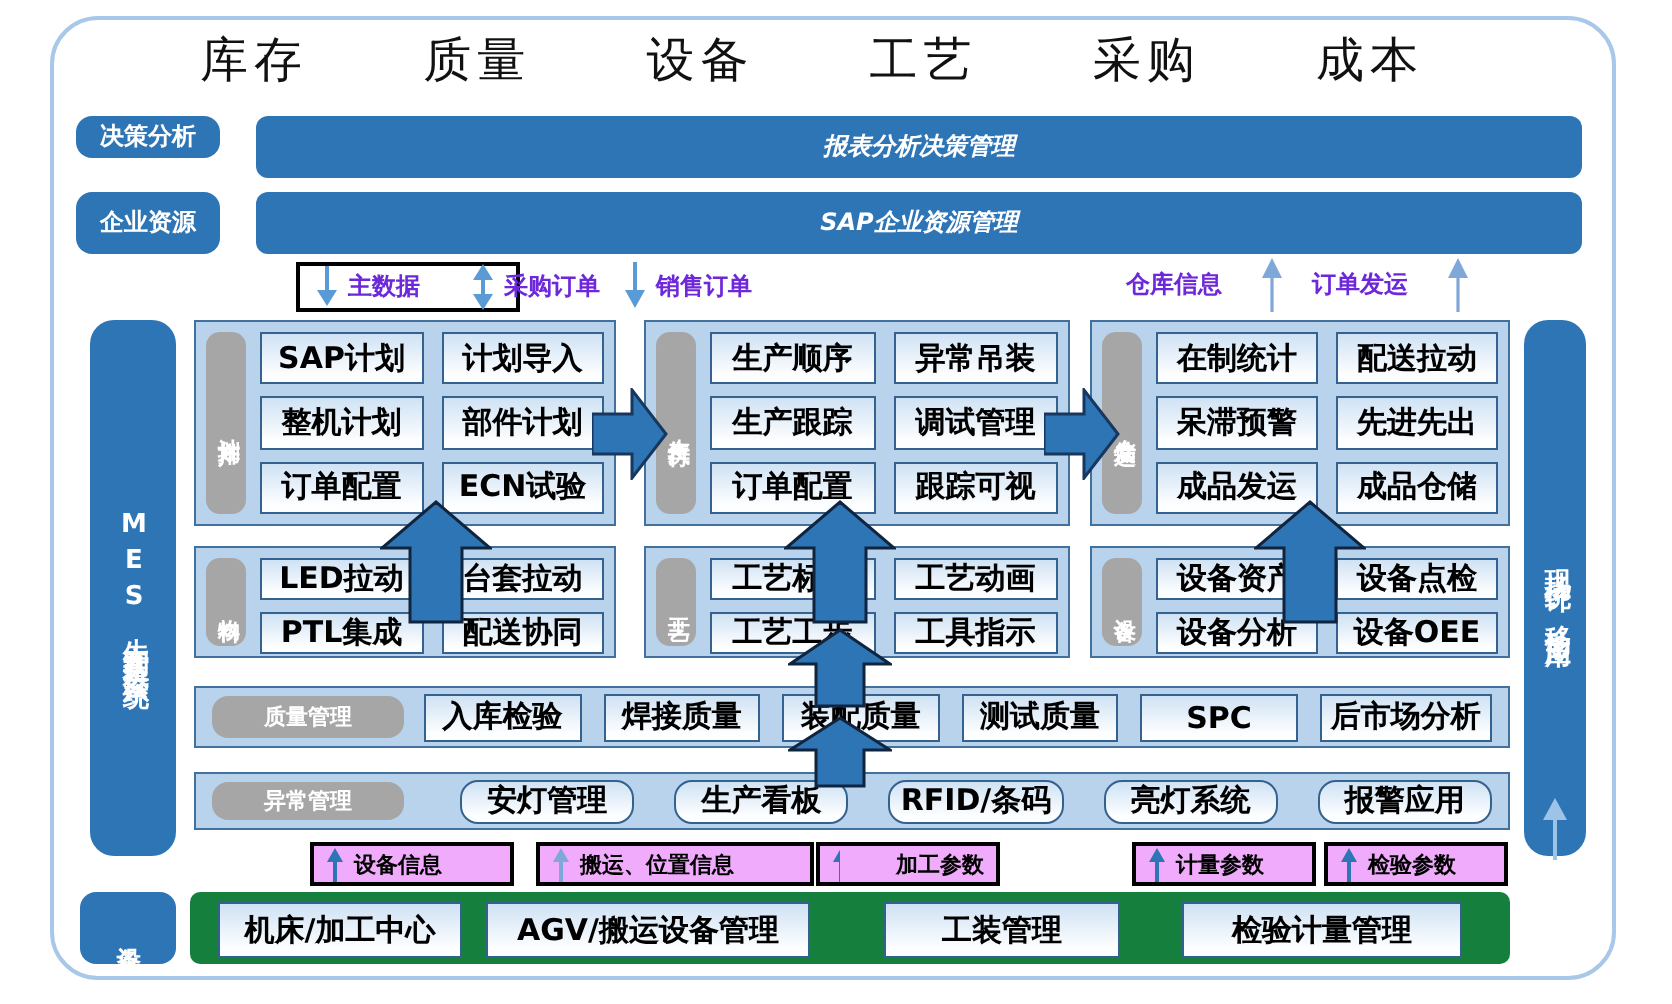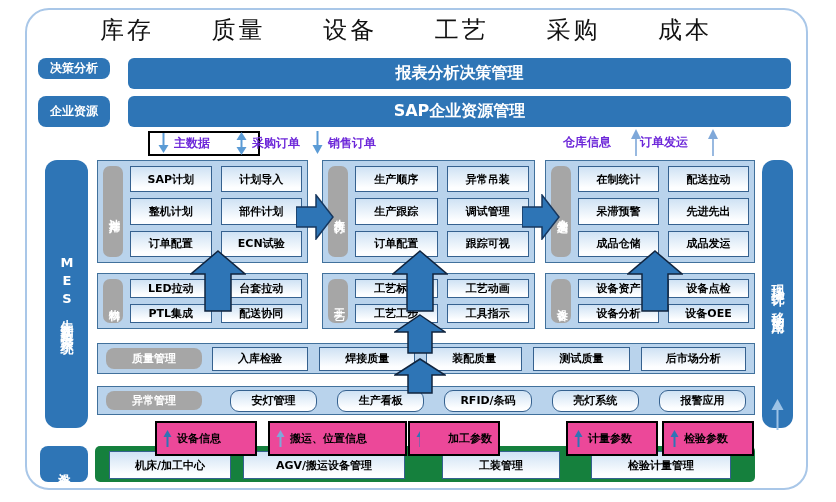--- a/index.html
+++ b/index.html
@@ -3,40 +3,40 @@
 <meta charset="utf-8">
 <style>
   html,body{margin:0;padding:0;background:#fff;}
   body{font-family:"DejaVu Sans","Liberation Sans",sans-serif;}
   .canvas{position:relative;width:836px;height:502px;background:#fff;overflow:hidden;}
   .frame{position:absolute;left:25px;top:8px;width:779px;height:478px;border:2px solid #A9C7E8;border-radius:24px;}
   .tabs{position:absolute;left:100px;top:14px;width:612px;display:flex;justify-content:space-between;font-size:24px;color:#111;}
   .tab{letter-spacing:3px;white-space:nowrap;}
   .bluebox{background:#2E75B6;color:#fff;font-weight:bold;display:flex;align-items:center;justify-content:center;}
   .pill{position:absolute;border-radius:8px;font-size:12px;}
-  .bar{position:absolute;border-radius:6px;font-size:16px;}
+  .bar{position:absolute;border-radius:6px;font-size:12px;font-style:italic;}
   .rail{position:absolute;border-radius:12px;}
   .vtext{writing-mode:vertical-lr;text-orientation:upright;letter-spacing:2px;}
   .rail .vtext{font-size:13px;letter-spacing:3px;}
   .conn{position:absolute;display:flex;align-items:center;gap:5px;height:26px;z-index:2;}
   .blue-label{color:#6d28d9;font-weight:bold;font-size:12px;white-space:nowrap;}
   .conn-box{border:2px solid #000;background:#fff;padding:0 8px;}
   .panel{position:absolute;background:#B9D3EC;border:1.5px solid #41719C;display:flex;padding:5px;gap:7px;box-sizing:border-box;z-index:1;}
   .gpill{background:#A6A6A6;border-radius:7px;color:#fff;font-weight:bold;display:flex;align-items:center;justify-content:center;flex:0 0 20px;}
   .gpill .vtext{font-size:11px;letter-spacing:1px;}
   .grid{flex:1;display:grid;grid-template-columns:1fr 1fr;gap:6px 9px;}
   .r3{grid-template-rows:repeat(3,1fr);}
   .r2{grid-template-rows:repeat(2,1fr);}
-  .ibox{background:linear-gradient(180deg,#CFE2F4 0%,#FDFEFF 85%);border:1px solid #35618F;display:flex;align-items:center;justify-content:center;font-size:11px;font-weight:bold;color:#000;white-space:nowrap;}
+  .ibox{background:linear-gradient(180deg,#CFE2F4 0%,#FDFEFF 85%);border:1px solid #35618F;display:flex;align-items:center;justify-content:center;font-size:15px;font-weight:bold;color:#000;white-space:nowrap;}
   .hrow{}
   .hpill{background:#A6A6A6;border-radius:8px;color:#fff;font-weight:bold;font-size:11px;display:flex;align-items:center;justify-content:center;}
   .flexitems{flex:1;display:flex;align-items:center;}
   .rbox{border-radius:9px;}
   .arrow{position:absolute;z-index:3;}
-  .lbl-box{position:absolute;border:2px solid #000;background:#ec4899;display:flex;align-items:center;gap:5px;padding:0 6px;font-weight:bold;font-size:11px;color:#000;height:35px;box-sizing:border-box;z-index:2;white-space:nowrap;}
+  .lbl-box{position:absolute;border:2px solid #000;background:#f0abfc;display:flex;align-items:center;gap:5px;padding:0 6px;font-weight:bold;font-size:11px;color:#000;height:22px;box-sizing:border-box;z-index:2;white-space:nowrap;}
   .bbar{position:absolute;background:#15803d;border-radius:5px;z-index:1;}
   .bbar .ibox{position:absolute;}
 </style>
 </head>
 <body>
 
 <div class="canvas">
   <div class="frame"></div>
 
   <div class="tabs">
@@ -76,21 +76,21 @@
       </svg>
     <span class="blue-label">销售订单</span>
   </div>
   <div class="conn" style="left:563px;top:129px;">
     <span class="blue-label">仓库信息</span>
     <svg width="12" height="27" style="margin-left:14px;">
         <polygon points="1,10 11,10 6,0" fill="#7FA8D9"></polygon>
         <line x1="6" y1="8" x2="6" y2="27" stroke="#7FA8D9" stroke-width="1.6"></line>
       </svg>
   </div>
-  <div class="conn" style="left:640px;top:129px;">
+  <div class="conn" style="left:656px;top:129px;">
     <span class="blue-label">订单发运</span>
     <svg width="12" height="27" style="margin-left:14px;">
         <polygon points="1,10 11,10 6,0" fill="#7FA8D9"></polygon>
         <line x1="6" y1="8" x2="6" y2="27" stroke="#7FA8D9" stroke-width="1.6"></line>
       </svg>
   </div>
 
   <div class="bluebox rail" style="left:45px;top:160px;width:43px;height:268px;">
     <span class="vtext">MES生产制造执行系统</span>
   </div>
@@ -133,22 +133,22 @@
 
   <div class="panel" style="left:545px;top:160px;width:210px;height:103px;">
     <div class="gpill">
         <span class="vtext">仓储发运</span>
       </div>
     <div class="grid r3">
       <div class="ibox">在制统计</div>
       <div class="ibox">配送拉动</div>
       <div class="ibox">呆滞预警</div>
       <div class="ibox">先进先出</div>
+      <div class="ibox">成品发运</div>
       <div class="ibox">成品仓储</div>
-      <div class="ibox">成品发运</div>
     </div>
   </div>
 
   <div class="panel" style="left:97px;top:273px;width:211px;height:56px;">
     <div class="gpill">
         <span class="vtext">物料</span>
       </div>
     <div class="grid r2">
       <div class="ibox">LED拉动</div>
       <div class="ibox">台套拉动</div>
@@ -181,20 +181,21 @@
     </div>
   </div>
 
   <div class="panel hrow" style="left:97px;top:343px;width:658px;height:31px;gap:10px;padding:4px 8px;">
     <div class="hpill" style="flex:0 0 96px;height:21px;">质量管理</div>
     <div class="flexitems" style="gap:11px;">
       <div class="ibox" style="flex:1;height:22px;">入库检验</div>
       <div class="ibox" style="flex:1;height:22px;">焊接质量</div>
       <div class="ibox" style="flex:1;height:22px;">装配质量</div>
       <div class="ibox" style="flex:1;height:22px;">测试质量</div>
+      <div class="ibox" style="flex:1;height:22px;">SPC</div>
       <div class="ibox" style="flex:1.1;height:22px;">后市场分析</div>
     </div>
   </div>
 
   <div class="panel hrow" style="left:97px;top:386px;width:658px;height:29px;gap:6px;padding:4px 8px;">
     <div class="hpill" style="flex:0 0 96px;height:19px;">异常管理</div>
     <div class="flexitems" style="gap:20px;margin-left:22px;">
       <div class="ibox rbox" style="flex:1;height:20px;">安灯管理</div>
       <div class="ibox rbox" style="flex:1;height:20px;">生产看板</div>
       <div class="ibox rbox" style="flex:1;height:20px;">RFID/条码</div>

